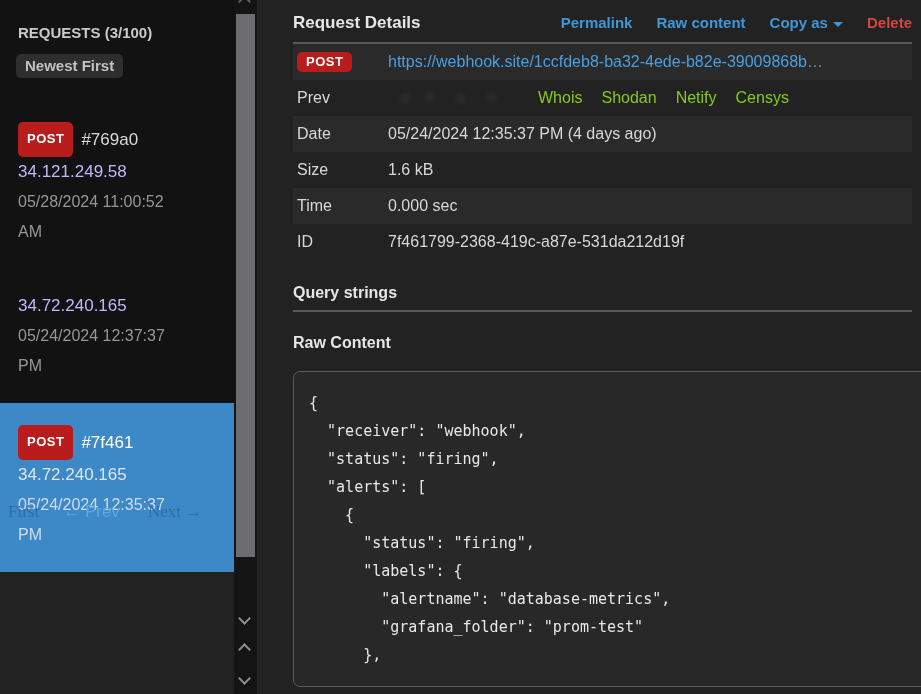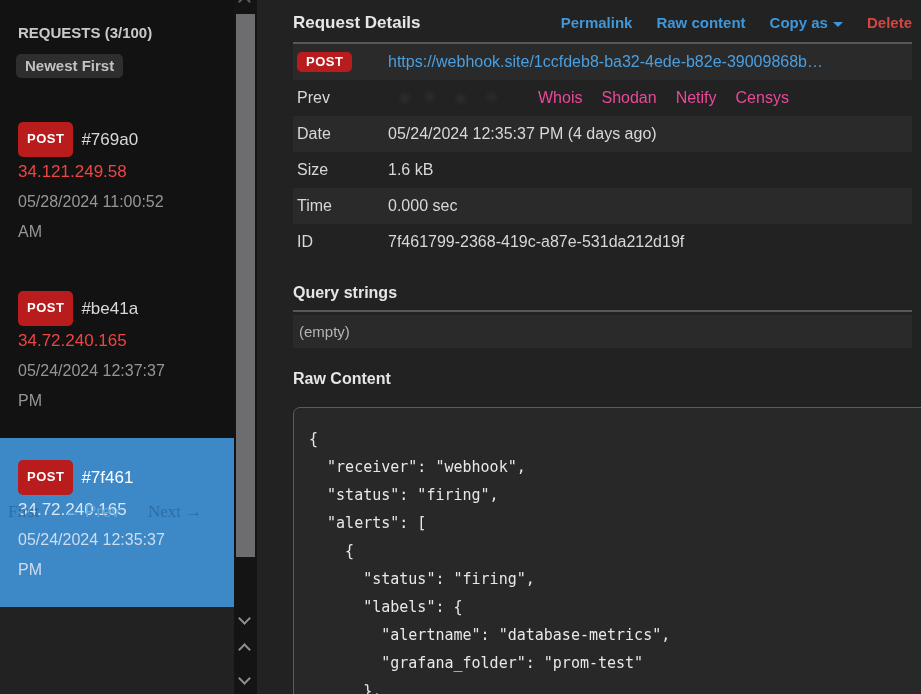--- a/index.html
+++ b/index.html
@@ -41,21 +41,21 @@
   .req-list { margin-top:22px; }
   .req-item { padding:22px 18px; line-height:30px; font-size:17px; cursor:pointer; }
   .req-item.selected { background:#3d88c7; }
   .method-badge {
     display:inline-block; background:#b91c1c; color:#ffffff;
     font-size:13px; font-weight:bold; letter-spacing:0.5px;
     padding:2px 9px 3px; border-radius:5px; margin-right:8px;
     vertical-align:2px;
   }
   .req-id { color:#d9d9d9; }
-  .req-ip { color:#ef4444; }
+  .req-ip { color:#c4b5fd; }
   .req-date { color:#969696; font-size:16px; max-width:165px; }
   .req-item.selected .req-id { color:#ffffff; }
   .req-item.selected .req-ip { color:#dde6f0; }
   .req-item.selected .req-date { color:#cfdcef; }
 
   .pagination {
     position:absolute; left:8px; bottom:12px; font-size:17px; white-space:nowrap;
   }
   .pagination a { text-decoration:none; cursor:pointer; }
   .pg-dim { color:#2b6ea6; margin-right:24px;font-family:Liberation Serif, serif; }
@@ -109,21 +109,21 @@
   }
   .drow.stripe { background:#2a2a2a; }
   .dlabel { width:91px; flex-shrink:0; color:#d8d8d8; }
   .dvalue { color:#d8d8d8; }
   .url-link {
     color:#4a9fe0; text-decoration:none; cursor:pointer;
     white-space:nowrap; overflow:hidden; display:inline-block; max-width:520px;
   }
   .host-links { display:flex; }
   .host-links a {
-    color:#ec4899; text-decoration:none; margin-right:19px; cursor:pointer;
+    color:#84cc16; text-decoration:none; margin-right:19px; cursor:pointer;
   }
   .redacted {
     width:140px; height:14px; margin-right:10px; flex-shrink:0;
     background:
       radial-gradient(circle at 12% 50%, rgba(90,110,140,.55) 0 2px, transparent 3px),
       radial-gradient(circle at 30% 40%, rgba(90,110,140,.45) 0 2px, transparent 3px),
       radial-gradient(circle at 52% 55%, rgba(90,110,140,.5) 0 2px, transparent 3px),
       radial-gradient(circle at 74% 45%, rgba(90,110,140,.45) 0 2px, transparent 3px);
     filter:blur(3px);
   }
@@ -153,21 +153,20 @@
   <button class="sort-btn">Newest First</button>
 
 
   <div class="req-list">
     <div class="req-item">
       <div><span class="method-badge">POST</span><span class="req-id">#769a0</span></div>
       <div class="req-ip">34.121.249.58</div>
       <div class="req-date">05/28/2024 11:00:52 AM</div>
     </div>
     <div class="req-item">
-      <div><span class="method-badge">POST</span><span class="req-id">#be41a</span></div>
       <div class="req-ip">34.72.240.165</div>
       <div class="req-date">05/24/2024 12:37:37 PM</div>
     </div>
     <div class="req-item selected">
       <div><span class="method-badge">POST</span><span class="req-id">#7f461</span></div>
       <div class="req-ip">34.72.240.165</div>
       <div class="req-date">05/24/2024 12:35:37 PM</div>
     </div>
   </div>
 
@@ -225,21 +224,20 @@
       <span class="dvalue">0.000 sec</span>
     </div>
     <div class="drow">
       <span class="dlabel">ID</span>
       <span class="dvalue">7f461799-2368-419c-a87e-531da212d19f</span>
     </div>
   </div>
 
   <div class="section-title">Query strings</div>
   <div class="sec-divider"></div>
-  <div class="empty-row">(empty)</div>
 
   <div class="section-title" style="margin-top:22px;">Raw Content</div>
   <pre class="code-block">{
   "receiver": "webhook",
   "status": "firing",
   "alerts": [
     {
       "status": "firing",
       "labels": {
         "alertname": "database-metrics",

